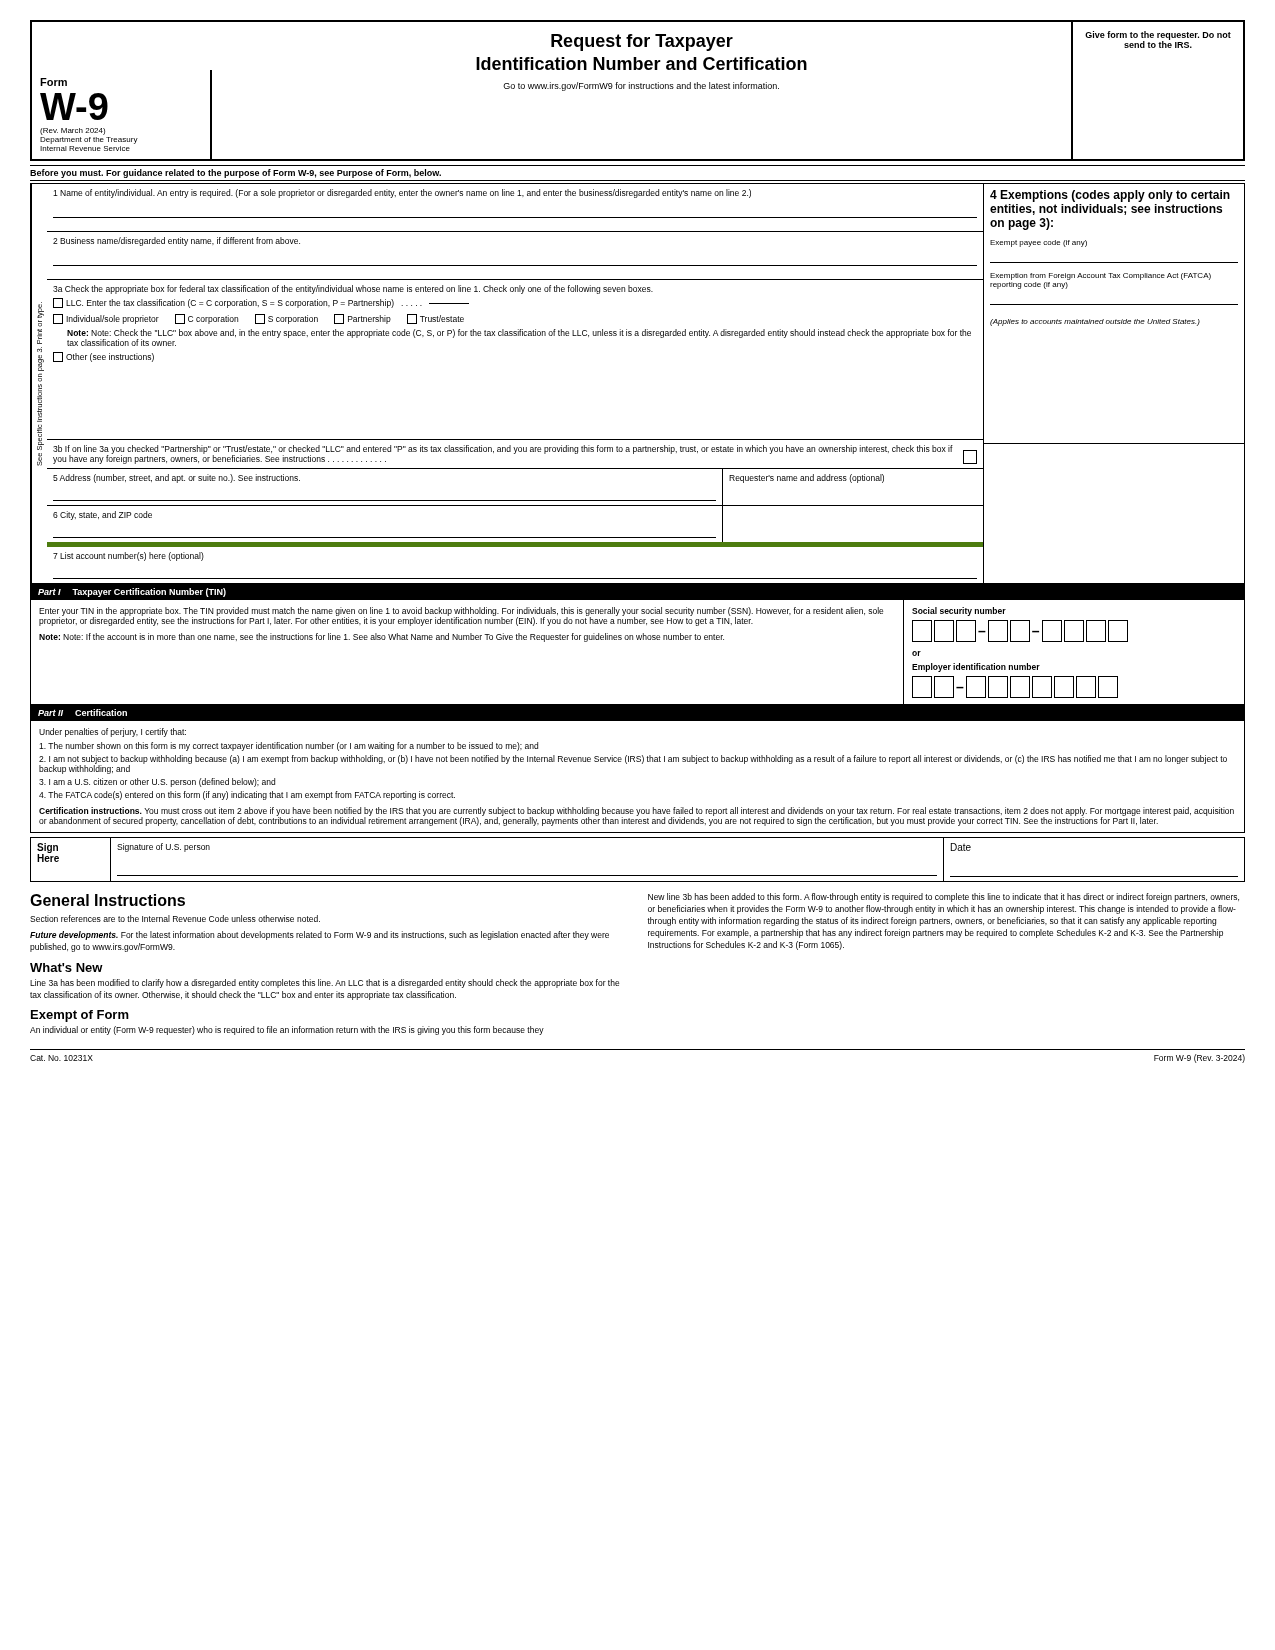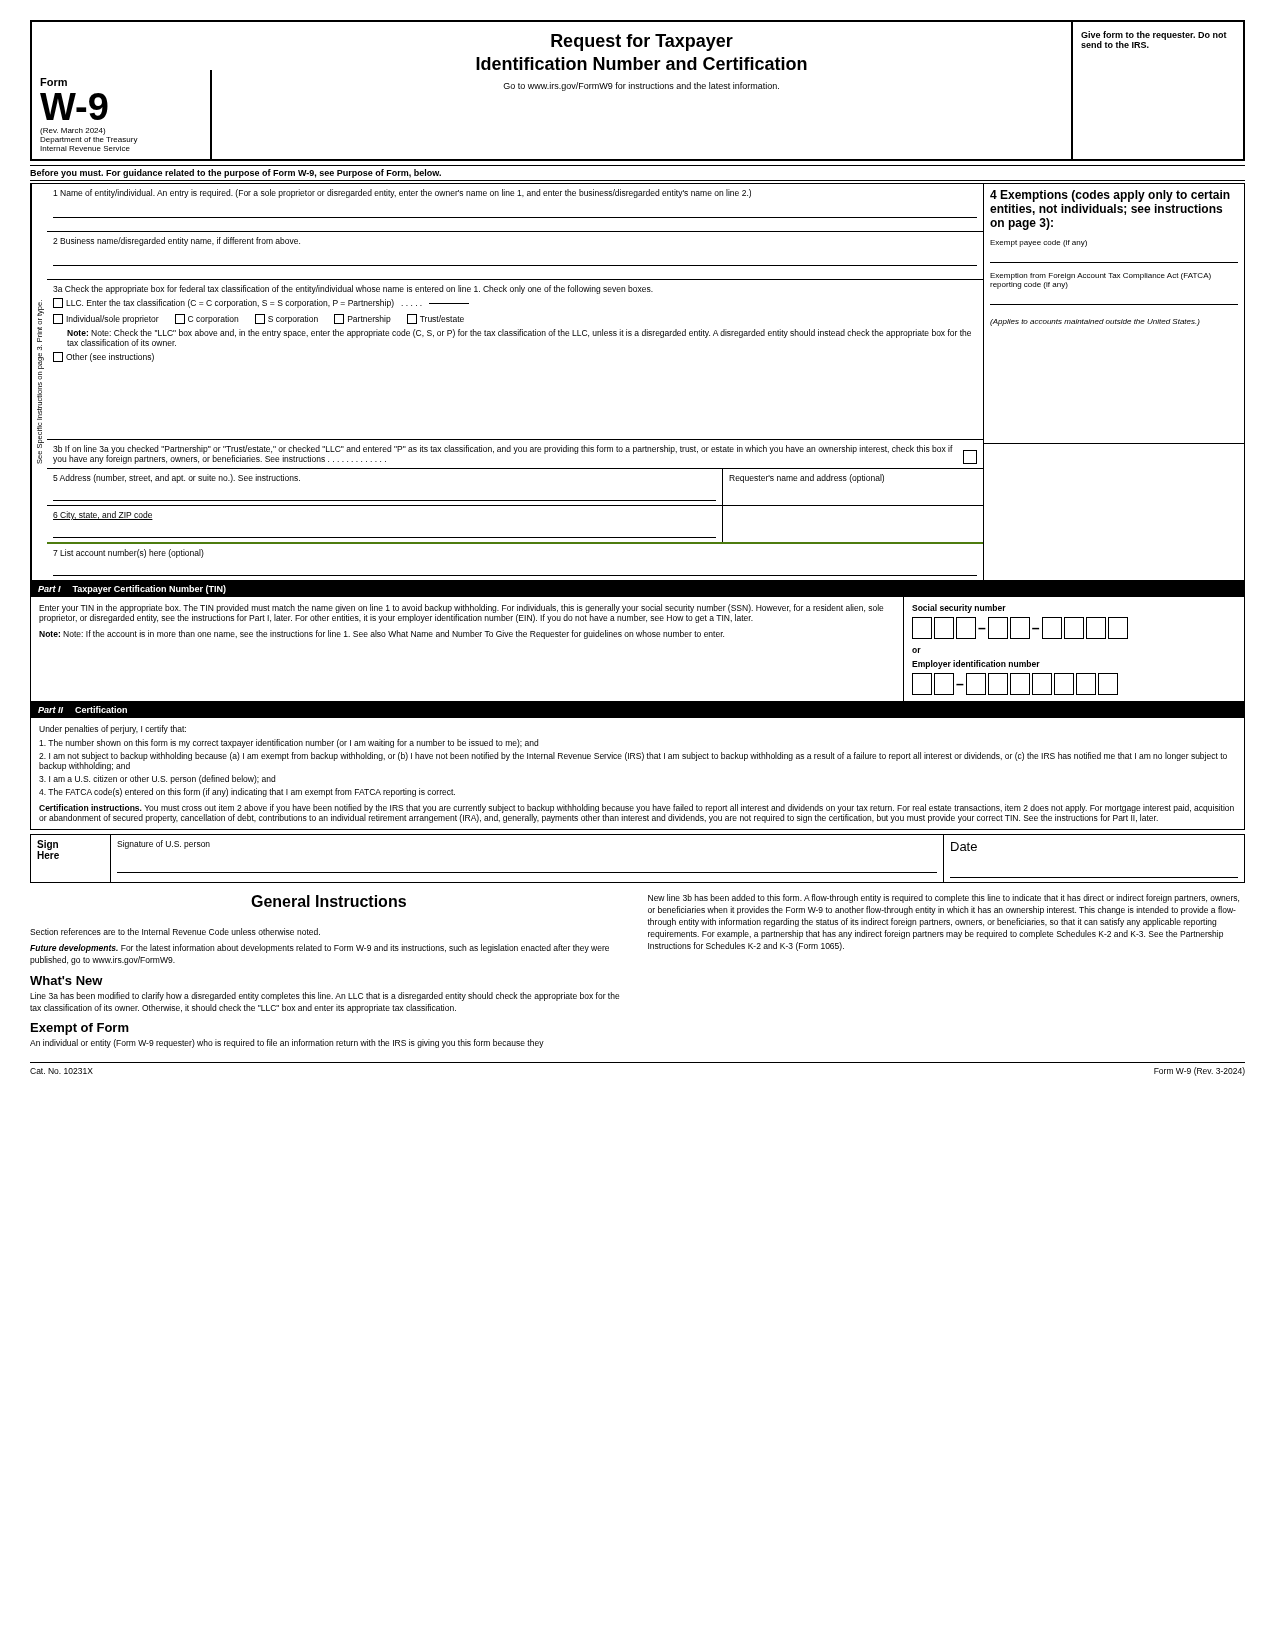--- a/index.html
+++ b/index.html
@@ -52,20 +52,21 @@
     }
     .header-center .subtitle {
       font-size: 9px;
       margin-top: 4px;
     }
     .header-right {
       width: 170px;
       padding: 8px;
       font-size: 9px;
       font-weight: bold;
+      text-align: center;
     }
 
     
     .before-begin {
       font-size: 9px;
       margin-bottom: 2px;
       padding: 2px 0;
       border-top: 1px solid #000;
       border-bottom: 1px solid #000;
     }
@@ -274,38 +275,37 @@
     }
     .sign-signature {
       flex: 1;
       border-right: 1px solid #000;
       padding: 4px 6px;
       font-size: 8.5px;
     }
     .sign-date {
       width: 300px;
       padding: 4px 6px;
-      font-size: 13px;
+      font-size: 10px;
     }
 
     
     .general-instructions {
       display: flex;
       gap: 20px;
       margin-top: 10px;
     }
     .gen-left, .gen-right {
       flex: 1;
       font-size: 8.5px;
     }
     .gen-section-title {
       font-size: 16px;
       font-weight: bold;
-      margin-bottom: 16px;
-      text-align: center;
+      margin-bottom: 4px;
     }
     .gen-subsection-title {
       font-size: 13px;
       font-weight: bold;
       margin: 6px 0 3px 0;
     }
     .gen-para {
       margin-bottom: 4px;
       line-height: 1.4;
     }
@@ -322,22 +322,21 @@
 
     .bold { font-weight: bold; }
     .italic { font-style: italic; }
 
     .section-wrapper {
       border: 1px solid #000;
       border-top: none;
     }
 
     .row-6-7 {
-      border-bottom: 2px solid #4d7c0f;
-      text-decoration: underline;
+      border-bottom: 5px solid #4d7c0f;
     }
     .row-7 {
       padding: 4px 6px;
       font-size: 8.5px;
       min-height: 28px;
     }
   </style>
 </head>
 <body>
 

